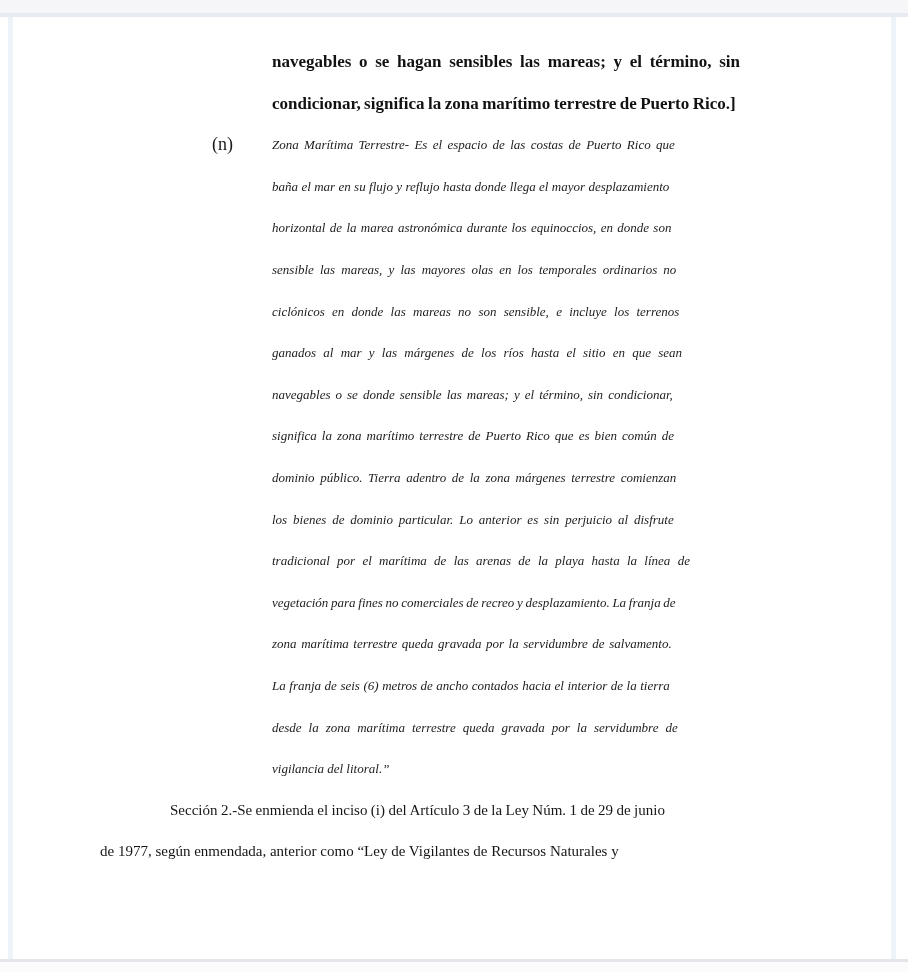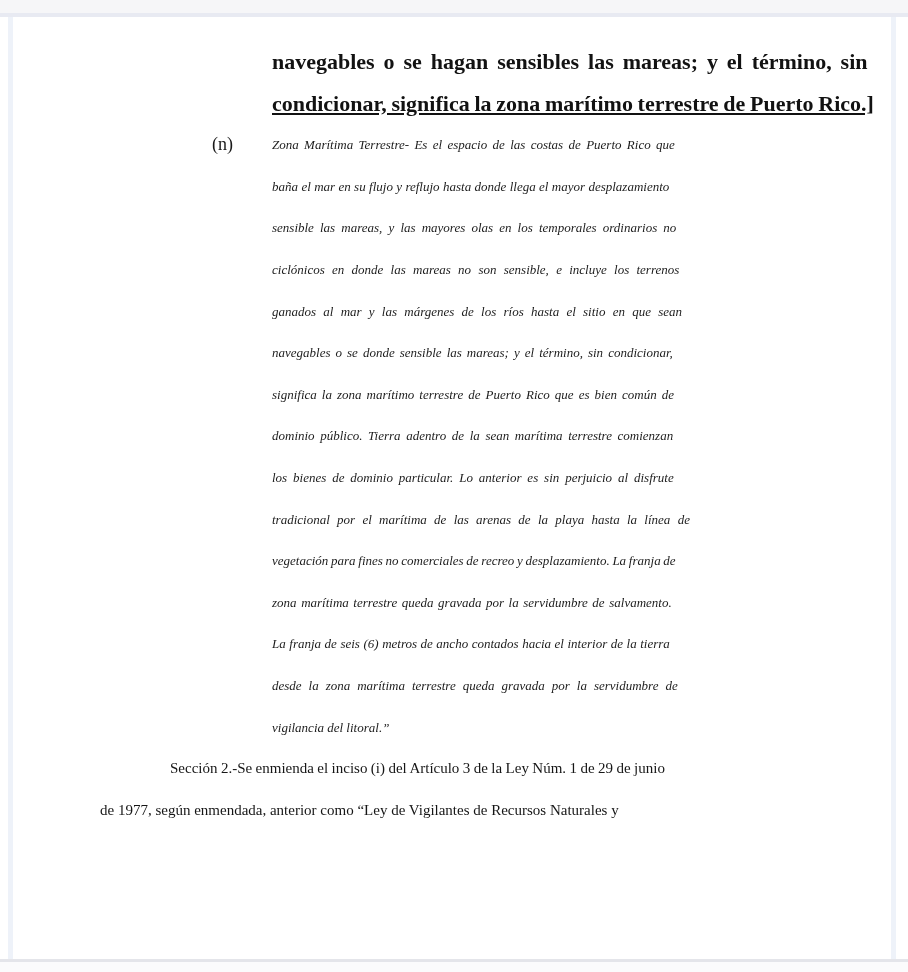--- a/index.html
+++ b/index.html
@@ -65,21 +65,21 @@
     line-height: 41.6px;
     white-space: nowrap;
     overflow: visible;
   }
   .line.indent .lt { margin-left: 70px; }
   
   .quote-bold {
     margin-left: 259px;  
     width: 519px;
     font-weight: bold;
-    font-size: 22px;
+    font-size: 17px;
     color: #121212;
   }
   
   .subsection {
     position: relative;
   }
   .marker {
     position: absolute;
     left: 199px;          
     top: 0;
@@ -113,34 +113,35 @@
   <div class="left-line"></div>
   <div class="right-line"></div>
   <div class="bottom-line"></div>
   <div class="bottom-strip"></div>
 
   <div class="page">
     <div class="textbody">
 
       <div class="quote-bold">
           <div class="line"><span class="lt" style="word-spacing: 3.43125px;">navegables o se hagan sensibles las mareas; y el término, sin</span></div>
-          <div class="line"><span class="lt" style="word-spacing: -0.777344px; text-decoration: underline;">condicionar, significa la zona marítimo terrestre de Puerto Rico.]</span></div>
+          <div class="line"><span class="lt" style="word-spacing: -0.777344px;">condicionar, significa la zona marítimo terrestre de Puerto Rico.]</span></div>
         </div>
 
       <div class="subsection">
         <span class="marker">(n)</span>
         <div class="quote-italic">
             <div class="line"><span class="lt" style="word-spacing: 2.09245px;">Zona Marítima Terrestre- Es el espacio de las costas de Puerto Rico que</span></div>
             <div class="line"><span class="lt" style="word-spacing: 0.127404px;">baña el mar en su flujo y reflujo hasta donde llega el mayor desplazamiento</span></div>
+            <div class="line"><span class="lt" style="word-spacing: 1.07656px;">horizontal de la marea astronómica durante los equinoccios, en donde son</span></div>
             <div class="line"><span class="lt" style="word-spacing: 2.87926px;">sensible las mareas, y las mayores olas en los temporales ordinarios no</span></div>
             <div class="line"><span class="lt" style="word-spacing: 4.03125px;">ciclónicos en donde las mareas no son sensible, e incluye los terrenos</span></div>
             <div class="line"><span class="lt" style="word-spacing: 3.99442px;">ganados al mar y las márgenes de los ríos hasta el sitio en que sean</span></div>
             <div class="line"><span class="lt" style="word-spacing: 1.78267px;">navegables o se donde sensible las mareas; y el término, sin condicionar,</span></div>
             <div class="line"><span class="lt" style="word-spacing: 1.80599px;">significa la zona marítimo terrestre de Puerto Rico que es bien común de</span></div>
-            <div class="line"><span class="lt" style="word-spacing: 2.36632px;">dominio público. Tierra adentro de la sean marítima terrestre comienzan</span></div>
+            <div class="line"><span class="lt" style="word-spacing: 2.36632px;">dominio público. Tierra adentro de la zona márgenes terrestre comienzan</span></div>
             <div class="line"><span class="lt" style="word-spacing: 2.63932px;">los bienes de dominio particular.  Lo anterior es sin perjuicio al disfrute</span></div>
             <div class="line"><span class="lt" style="word-spacing: 4.04928px;">tradicional por el marítima de las arenas de la playa hasta la línea de</span></div>
             <div class="line"><span class="lt" style="word-spacing: -0.526042px;">vegetación para fines no comerciales de recreo y desplazamiento.  La franja de</span></div>
             <div class="line"><span class="lt" style="word-spacing: 1.31944px;">zona marítima terrestre queda gravada por la servidumbre de salvamento.</span></div>
             <div class="line"><span class="lt" style="word-spacing: 0.28683px;">La franja de seis (6) metros de ancho contados hacia el interior de la tierra</span></div>
             <div class="line"><span class="lt" style="word-spacing: 3.7375px;">desde la zona marítima terrestre queda gravada por la servidumbre de</span></div>
             <div class="line"><span class="lt" style="word-spacing: 0px;">vigilancia del litoral.”</span></div>
           </div>
       </div>
 

